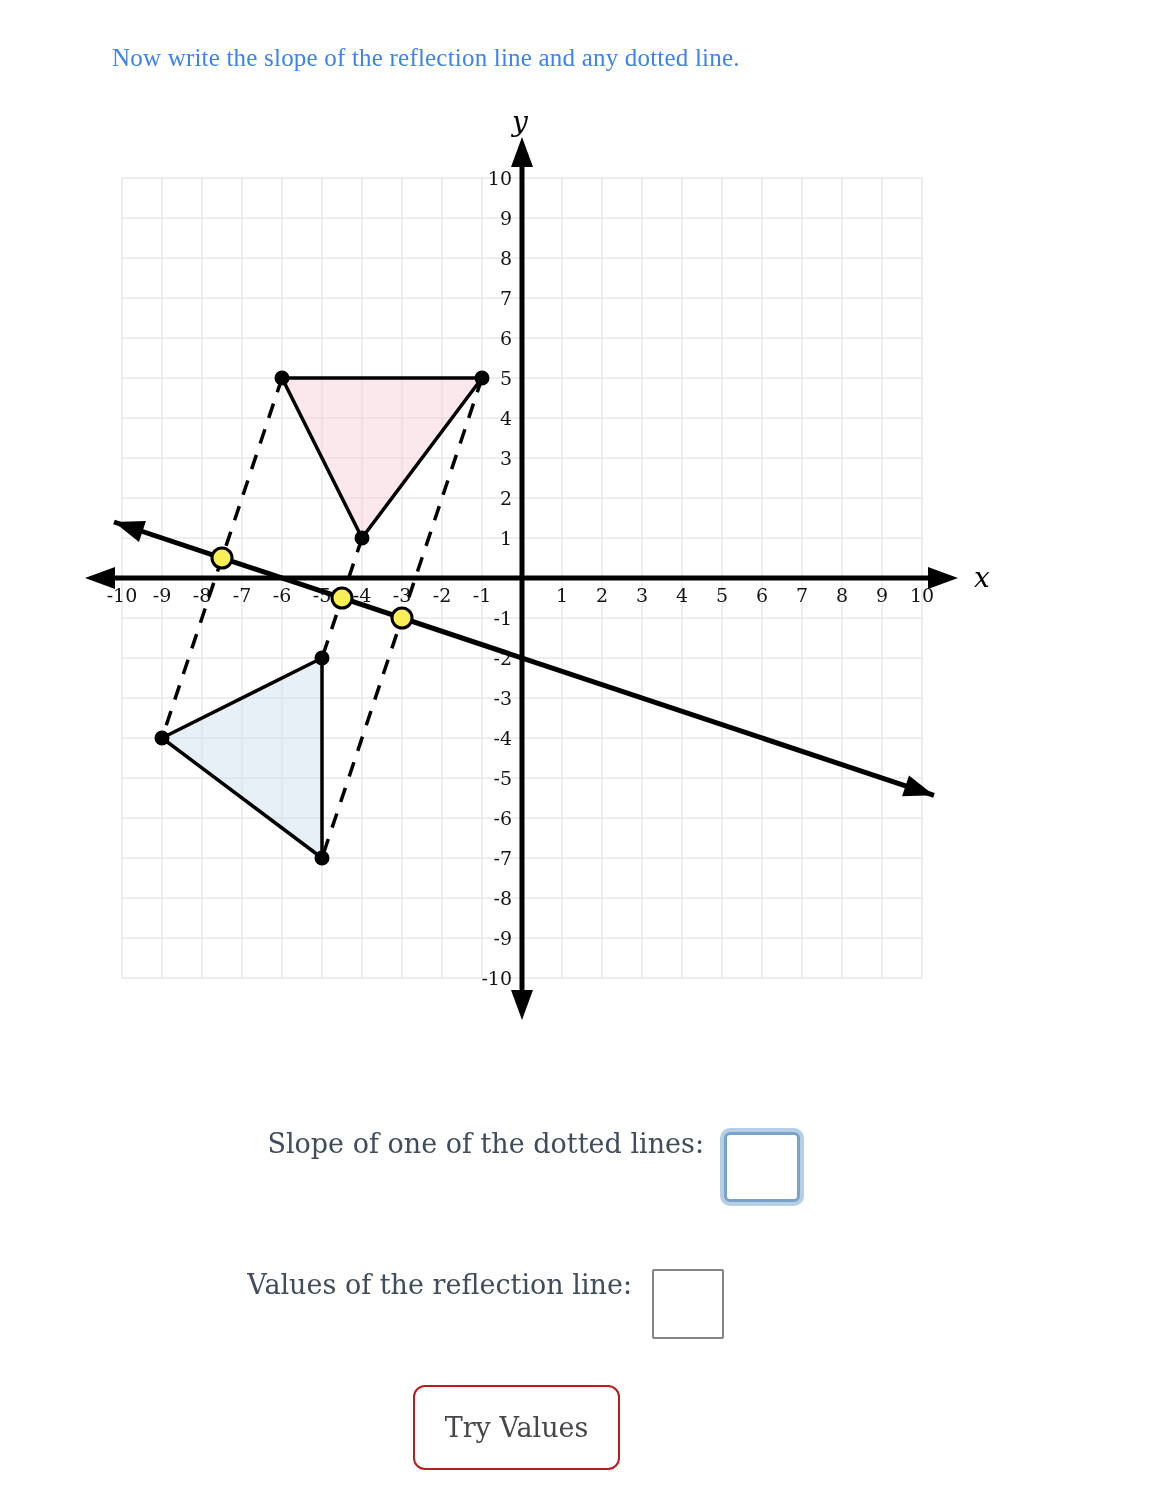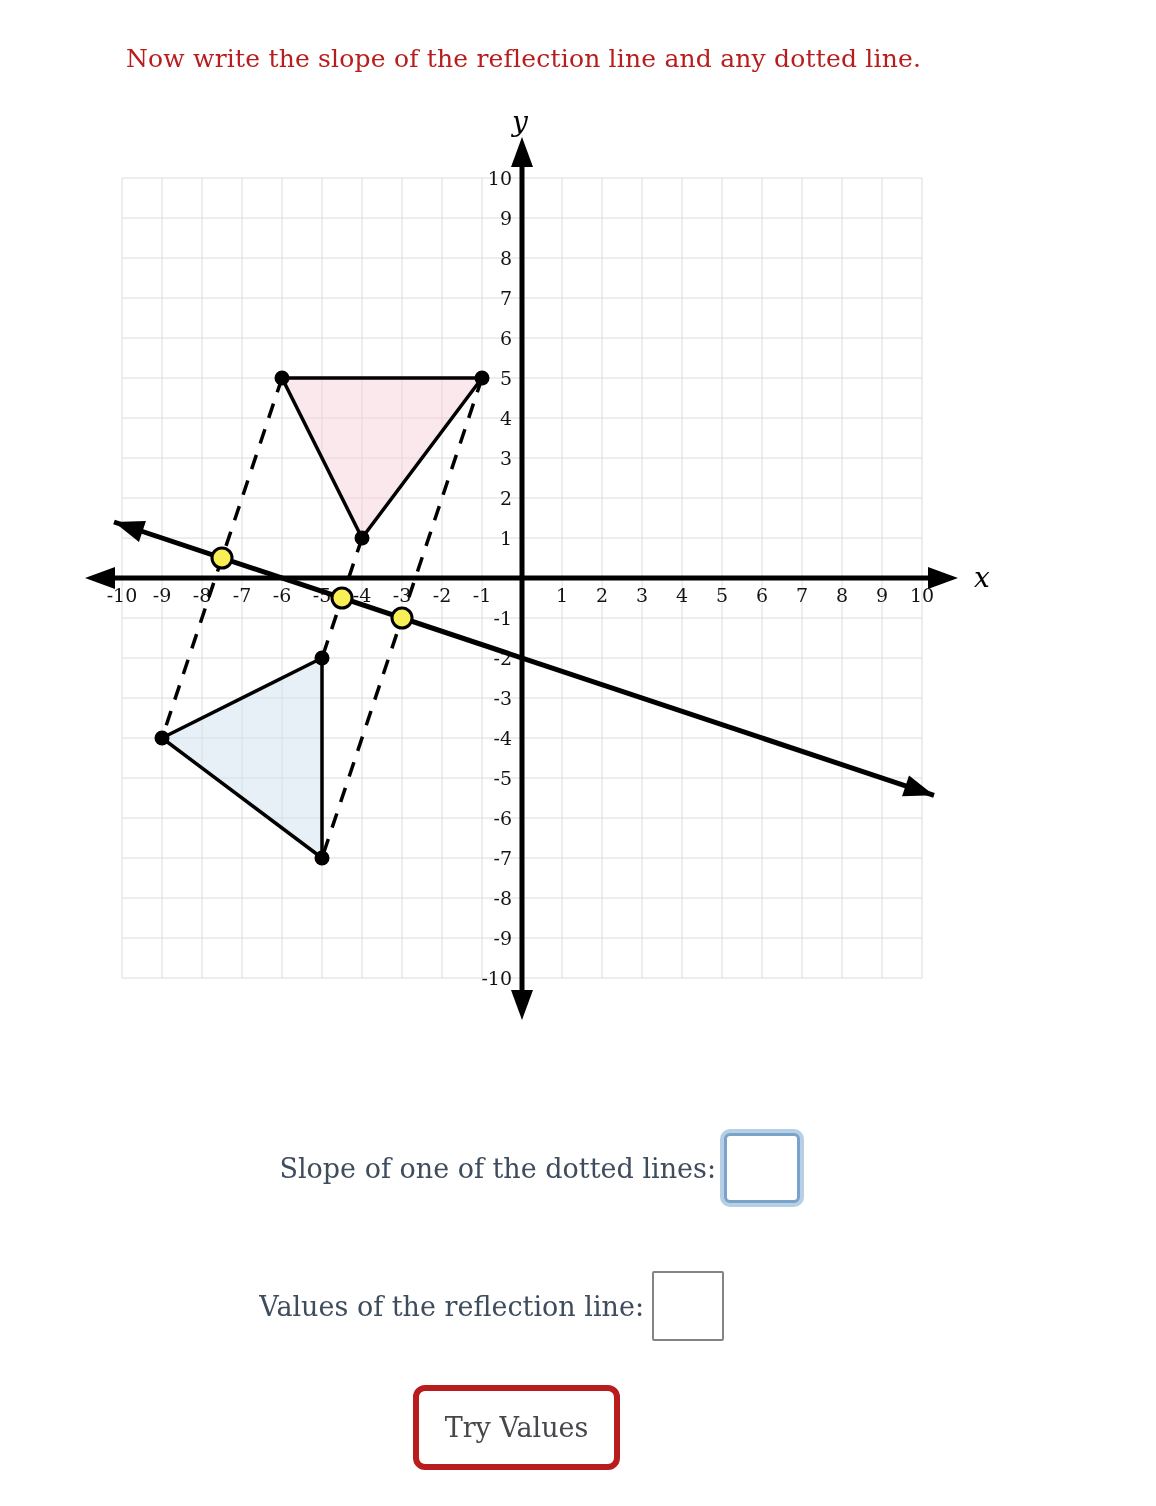--- a/index.html
+++ b/index.html
@@ -1,34 +1,34 @@
 <!DOCTYPE html>
 <html><head>
 <meta charset="utf-8">
 <style>
   html,body{margin:0;padding:0;background:#ffffff;}
   .page{position:relative;width:1156px;height:1506px;background:#ffffff;
         font-family:"DejaVu Serif",serif;overflow:hidden;}
-  .title{position:absolute;left:126px;top:44px;font-size:25px;color:#b91c1c;
-         letter-spacing:0.2px;}
+  .title{position:absolute;left:112px;top:44px;font-size:25px;color:#3b82f6;
+         letter-spacing:0.2px;font-family:Liberation Serif, serif;}
   #graph{position:absolute;left:0;top:95px;}
   .tick{font-family:"DejaVu Serif",serif;font-size:19px;fill:#131313;}
   .axis-letter{font-family:"DejaVu Serif",serif;font-size:28px;font-style:italic;fill:#000;}
-  .qrow{position:absolute;left:0;display:flex;align-items:center;
-        justify-content:flex-end;color:#3e4c5c;font-size:27px;}
+  .qrow{position:absolute;left:0;display:flex;
+        justify-content:flex-end;color:#3e4c5c;font-size:27px;gap:12px;}
   .row1{top:1128px;width:800px;height:80px;}
   .row2{top:1269px;width:724px;height:74px;}
   .answer{box-sizing:border-box;background:#ffffff;font-family:inherit;
           font-size:26px;text-align:center;color:#333;outline:none;}
   .answer.focused{width:76px;height:70px;border:3px solid #79a3c9;border-radius:6px;
           box-shadow:0 0 0 4px #b6cfe5;margin:4px 0 4px 8px;}
   .answer.plain{width:72px;height:70px;border:2px solid #848484;border-radius:2px;
           margin-left:8px;}
   .try-btn{position:absolute;left:413px;top:1385px;width:207px;height:85px;
-          background:#ffffff;border:6px solid #b91c1c;border-radius:12px;
+          background:#ffffff;border:2px solid #b91c1c;border-radius:12px;
           font-family:inherit;font-size:27px;color:#45474a;cursor:pointer;}
 </style>
 </head>
 <body>
 
 <div class="page">
 
   <div class="title">Now write the slope of the reflection line and any dotted line.</div>
 
   <svg id="graph" width="1156" height="970" xmlns="http://www.w3.org/2000/svg">

